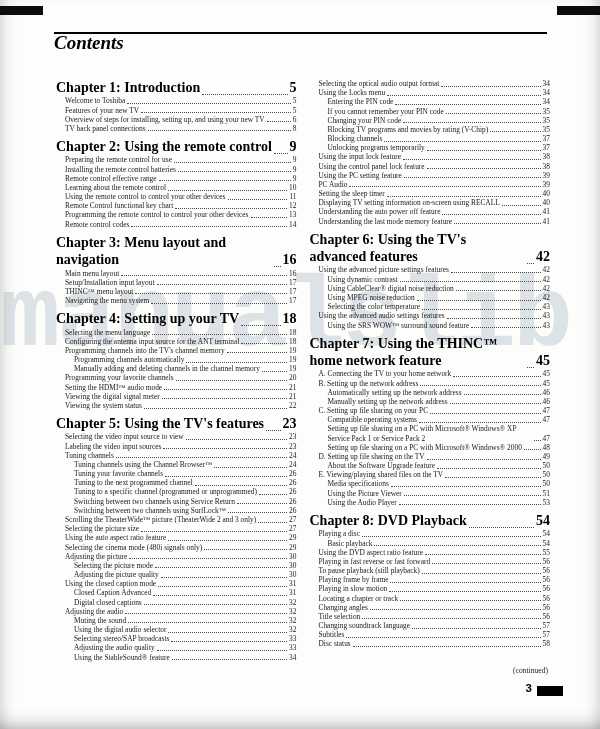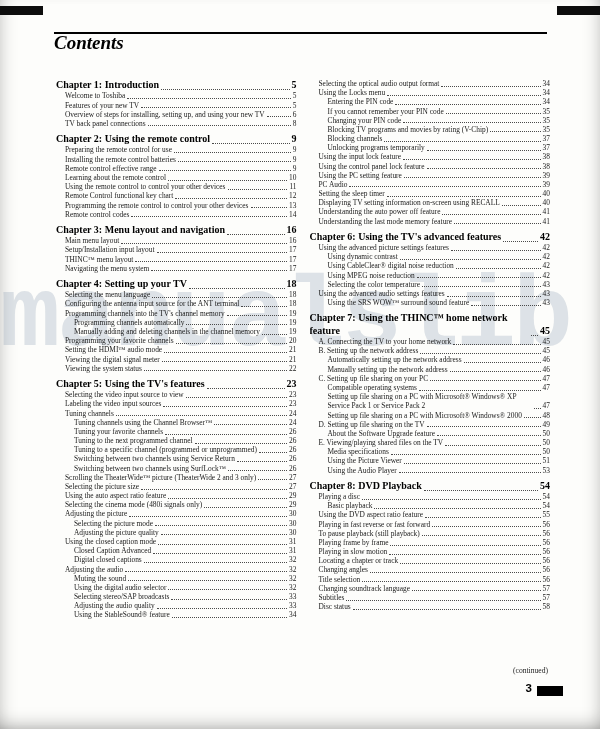--- a/index.html
+++ b/index.html
@@ -47,21 +47,21 @@
     display: flex; gap: 13px;
     font-size: 7.4px; line-height: 1.24;
   }
   .col { flex: 1 1 0; min-width: 0; overflow: hidden; }
 
   .row { display: flex; align-items: flex-end; }
   .row .lab { flex: 0 1 auto; min-width: 0; }
   .row .dots { flex: 1 0 7px; margin: 0 2px 1.6px; border-bottom: 1px dotted #4a4a4a; }
   .row .pg { flex: 0 0 auto; }
 
-  .row.lvl0 { font-weight: bold; font-size: 10px; margin-top: 5px; color: #000; }
+  .row.lvl0 { font-weight: bold; font-size: 14px; margin-top: 5px; color: #000; }
   .row.lvl0:first-child { margin-top: 0; }
   .row.lvl1 { padding-left: 9px; }
   .row.lvl2 { padding-left: 18px; }
 
   .continued {
     position: absolute; right: 52px; top: 666px;
     font-size: 7.6px; color: #222;
   }
   .pagenum {
     position: absolute; right: 68px; top: 682px;

